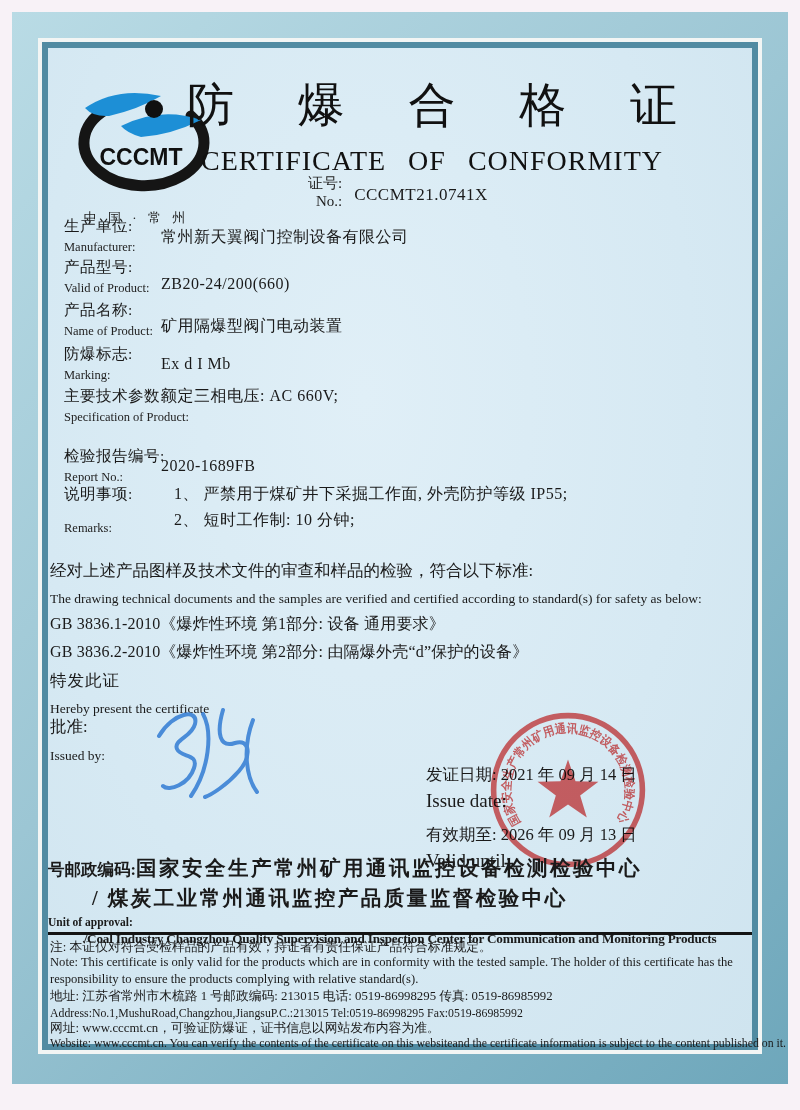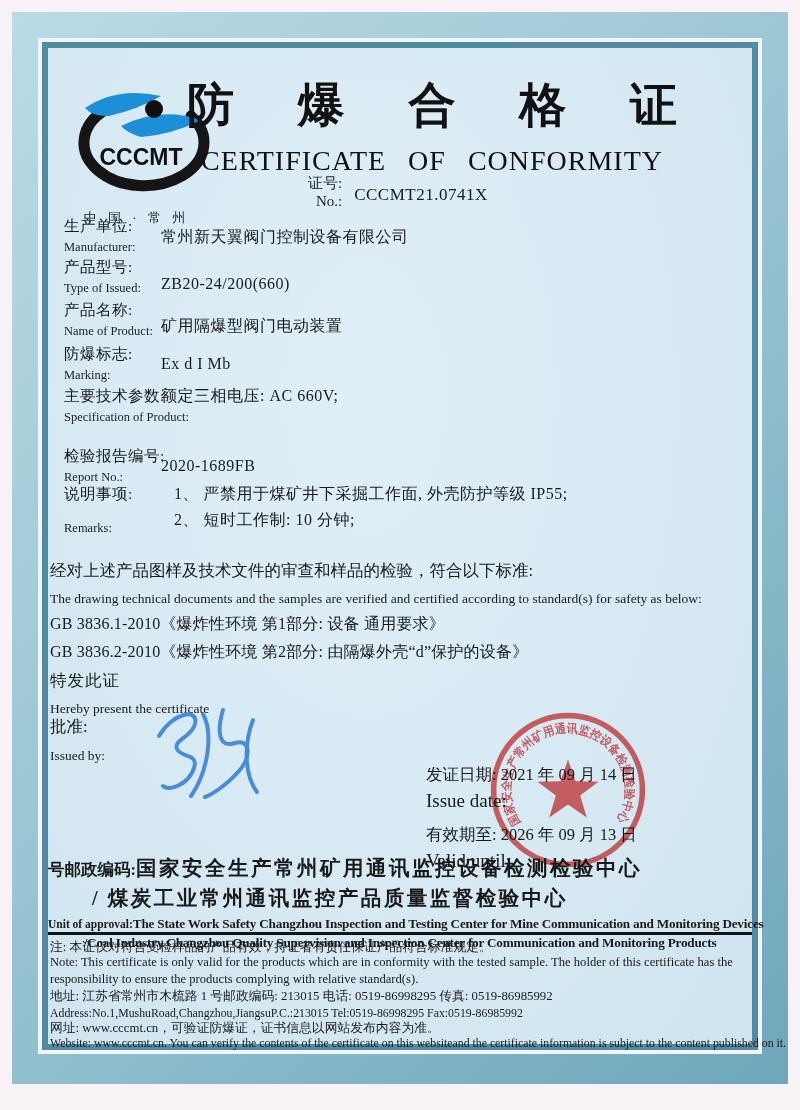--- a/index.html
+++ b/index.html
@@ -15,21 +15,21 @@
   .band{position:absolute;left:12px;top:12px;right:12px;bottom:26px;
     background:linear-gradient(135deg,#b9dbe5 0%,#9cc6d4 45%,#6ea7bb 100%);}
   .whiteline{position:absolute;left:38px;top:38px;right:38px;bottom:56px;background:#f2f5f4;}
   .darkline{position:absolute;left:42px;top:42px;right:42px;bottom:60px;background:#518ba2;}
   .paper{position:absolute;left:48px;top:48px;right:48px;bottom:66px;
     background:radial-gradient(ellipse at 45% 35%, #e0eff7 0%, #d6e9f3 60%, #cfe4ef 100%);}
   
   .logo{position:absolute;left:6px;top:38px;width:165px;text-align:center;}
   .logo-loc{margin-top:4px;font-size:13px;letter-spacing:4px;color:#222;}
   .titles{position:absolute;top:26px;left:64px;right:0;text-align:center;}
-  .title-cn{font-size:47px;font-weight:bold;letter-spacing:26px;margin-left:26px;white-space:nowrap;color:#111;}
+  .title-cn{font-size:47px;font-weight:normal;letter-spacing:26px;margin-left:26px;white-space:nowrap;color:#111;}
   .title-en{margin-top:8px;font-size:28px;letter-spacing:1px;word-spacing:14px;color:#111;}
   .cert-no{position:absolute;top:126px;left:260px;display:flex;gap:12px;}
   .cert-no .lbl{font-size:15px;line-height:18px;text-align:right;color:#222;}
   .cert-no .val{font-size:17px;margin-top:11px;letter-spacing:.5px;}
   
   .f-row{position:absolute;left:16px;right:8px;}
   .f-label .cn{font-size:15.5px;letter-spacing:.5px;white-space:nowrap;}
   .f-label .en{font-size:12.5px;margin-top:3px;white-space:nowrap;color:#222;}
   .f-value{position:absolute;left:97px;top:11px;font-size:16px;letter-spacing:.5px;white-space:nowrap;}
   .f-value.two .l2{margin-top:5px;}
@@ -105,21 +105,21 @@
     <div class="f-label">
       <div class="cn">生产单位:</div>
       <div class="en">Manufacturer:</div>
     </div>
     <div class="f-value">常州新天翼阀门控制设备有限公司</div>
   </div>
 
   <div class="f-row" style="top:209px">
     <div class="f-label">
       <div class="cn">产品型号:</div>
-      <div class="en">Type of Issued:</div>
+      <div class="en">Valid of Product:</div>
     </div>
     <div class="f-value" style="top:18px">ZB20-24/200(660)</div>
   </div>
 
   <div class="f-row" style="top:252px">
     <div class="f-label">
       <div class="cn">产品名称:</div>
       <div class="en">Name of Product:</div>
     </div>
     <div class="f-value" style="top:16px">矿用隔爆型阀门电动装置</div>
@@ -206,21 +206,20 @@
   </svg>
 
   <div class="unit" style="top:806px">
     <div class="l1">
       <span class="lab">号邮政编码:</span>
       <span class="big">国家安全生产常州矿用通讯监控设备检测检验中心</span>
     </div>
     <div class="l2 big">/ 煤炭工业常州通讯监控产品质量监督检验中心</div>
     <div class="en1">
       <span class="lab">Unit of approval:</span>
-      <span class="enb">The State Work Safety Changzhou Inspection and Testing Center for Mine Communication and Monitoring Devices</span>
     </div>
     <div class="en2 enb">/Coal Industry Changzhou Quality Supervision and Inspection Center for Communication and Monitoring Products</div>
   </div>
 
   <div class="divider" style="top:884px"></div>
 
   <div class="foot-line fs-cn" style="top:891px">注: 本证仅对符合受检样品的产品有效，持证者有责任保证产品符合标准规定。</div>
   <div class="foot-line fs-en" style="top:907px">Note:  This certificate is only valid for the products which are in conformity with the tested sample. The holder of this certificate has the</div>
   <div class="foot-line fs-en" style="top:924px">responsibility to ensure the products complying with relative standard(s).</div>
   <div class="foot-line fs-cn" style="top:940px">地址: 江苏省常州市木梳路 1 号邮政编码: 213015 电话: 0519-86998295  传真: 0519-86985992</div>

